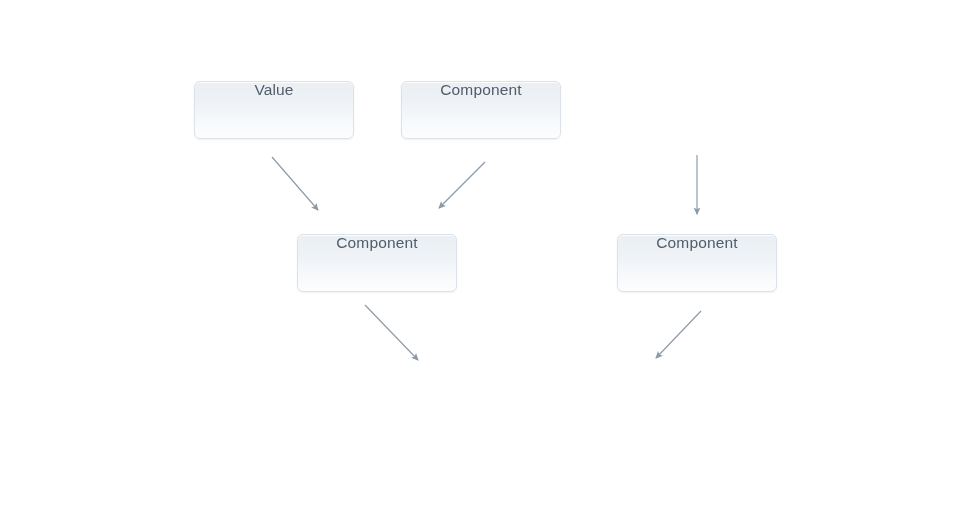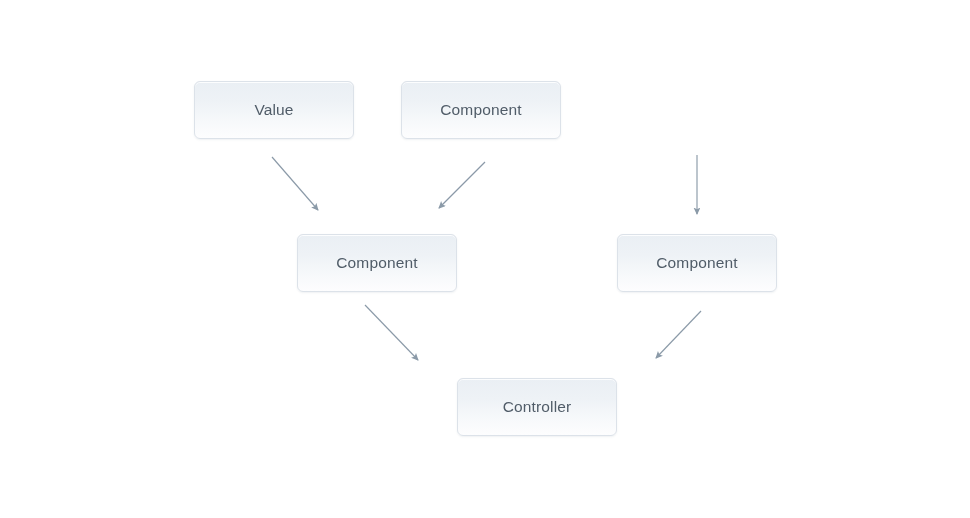--- a/index.html
+++ b/index.html
@@ -24,21 +24,20 @@
     left: 0;
     top: 0;
     width: 970px;
     height: 518px;
     pointer-events: none;
   }
   .node {
     position: absolute;
     box-sizing: border-box;
     display: flex;
-    align-items: center;
     justify-content: center;
     border: 1px solid #dce2e9;
     border-radius: 6px;
     background: linear-gradient(to bottom, #eaeff4 0%, #eef2f6 35%, #f7f9fb 72%, #fdfdfe 100%);
     box-shadow: 0 1px 2px rgba(100, 120, 140, 0.10),
                 inset 0 1px 0 rgba(255, 255, 255, 0.85);
   }
   .node-label {
     font-size: 15.5px;
     font-weight: 400;
@@ -82,17 +81,14 @@
 
 
   <div class="node" style="left:297px; top:234px; width:160px; height:58px;">
     <span class="node-label">Component</span>
   </div>
 
   <div class="node" style="left:617px; top:234px; width:160px; height:58px;">
     <span class="node-label">Component</span>
   </div>
 
-  <div class="node" style="left:457px; top:378px; width:160px; height:58px;">
-    <span class="node-label">Controller</span>
-  </div>
 
 </div>
 
 </body></html>

